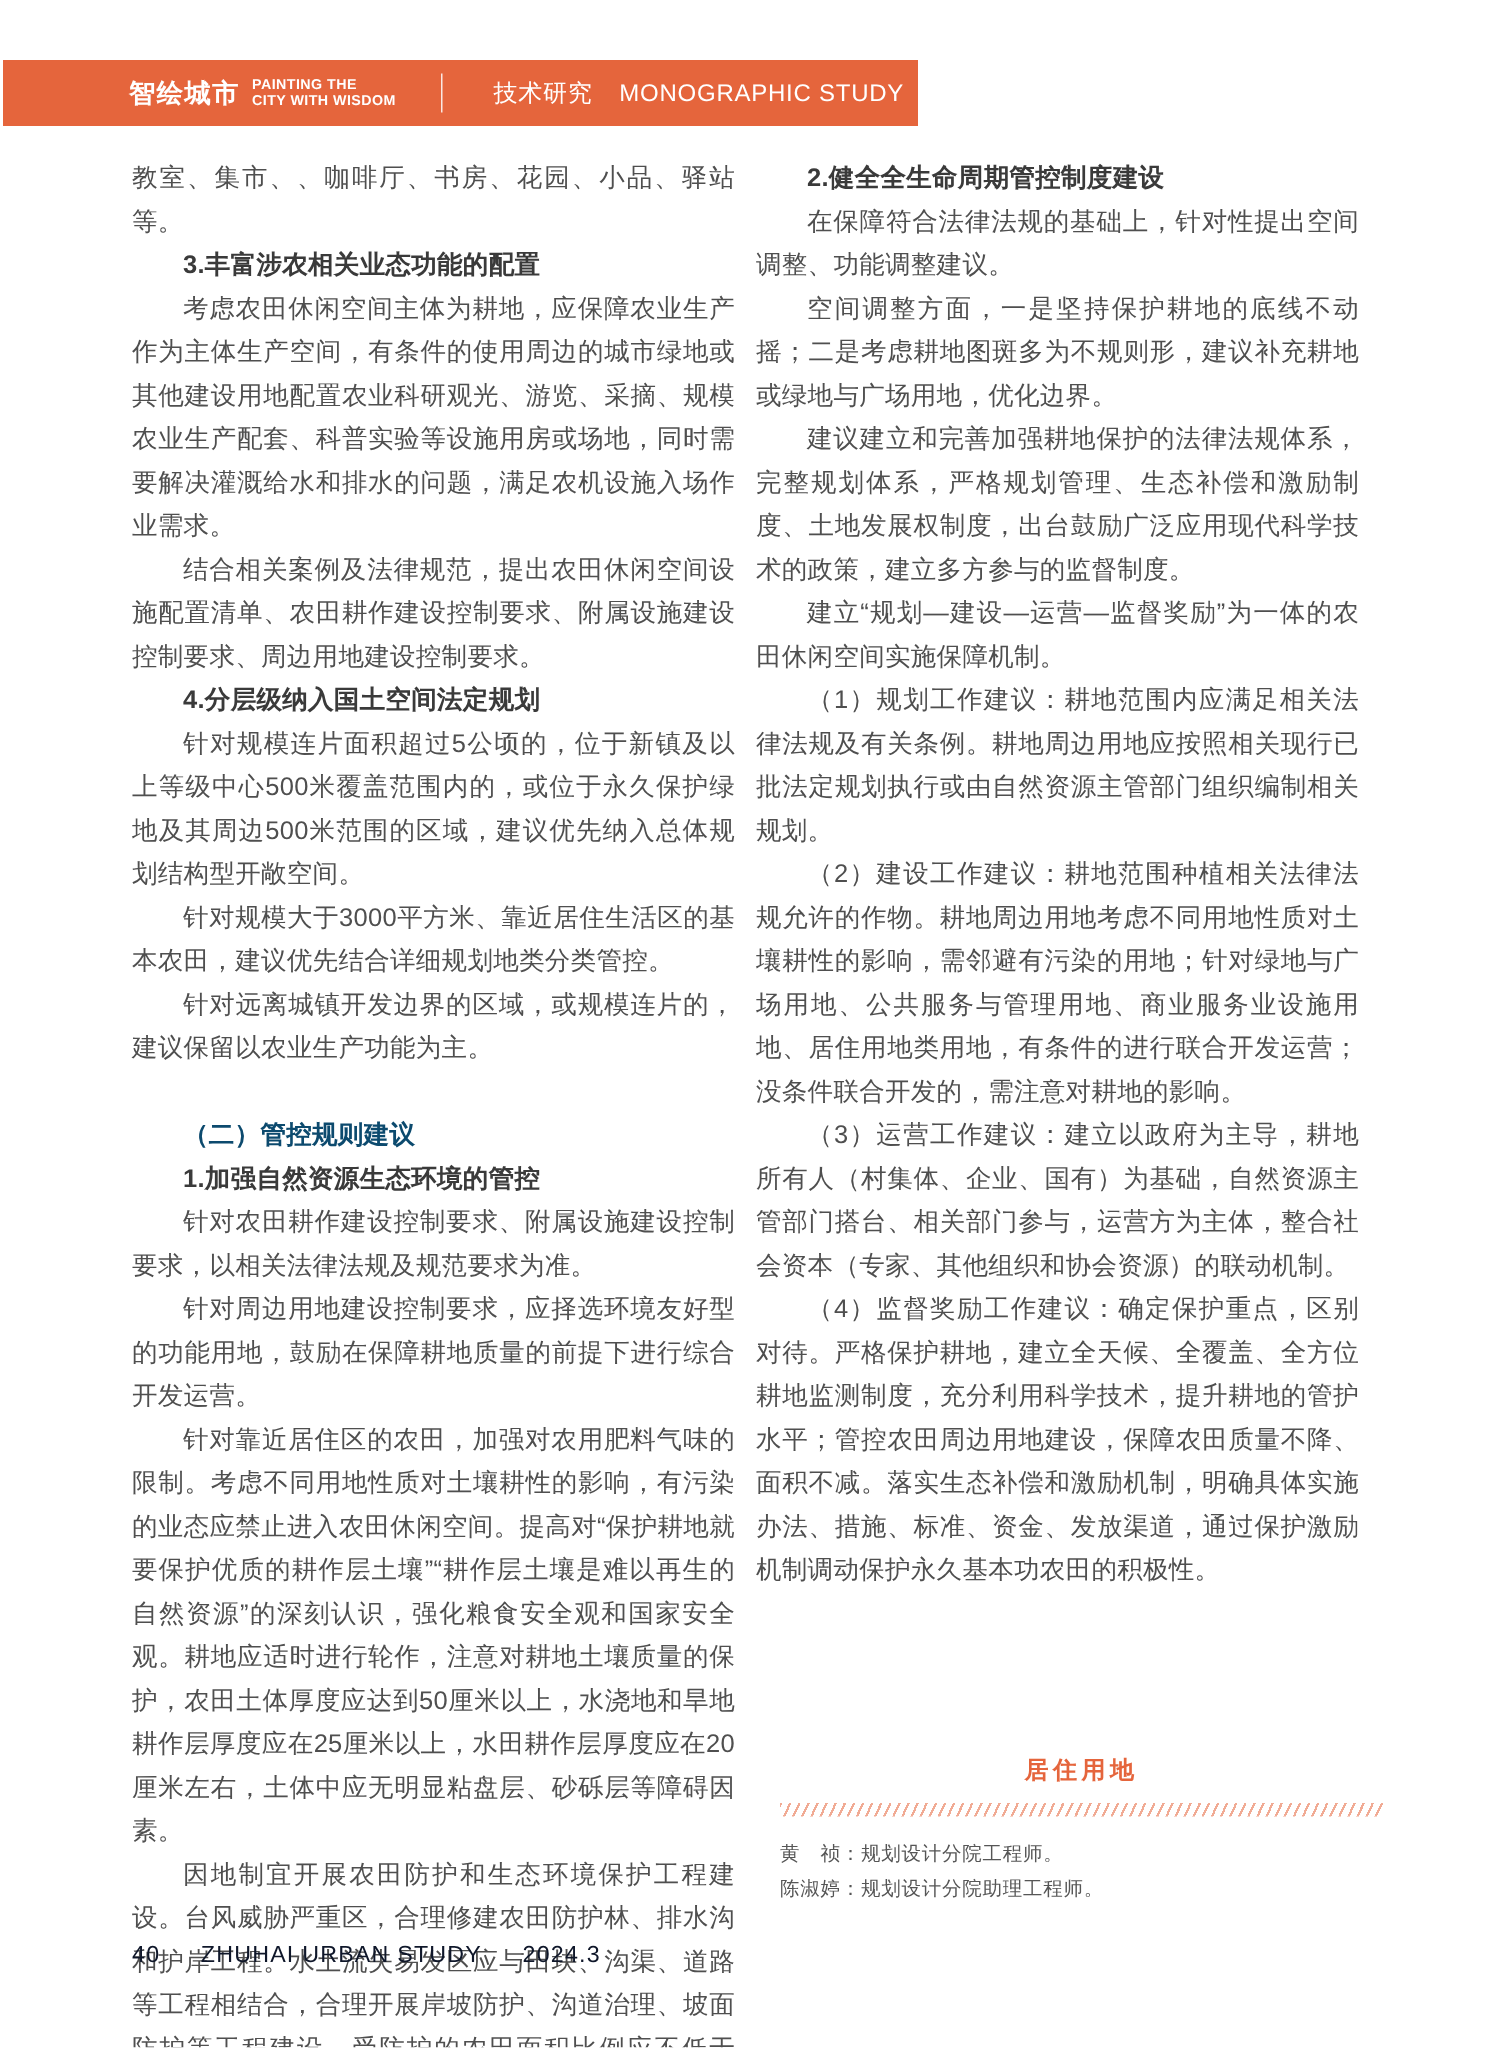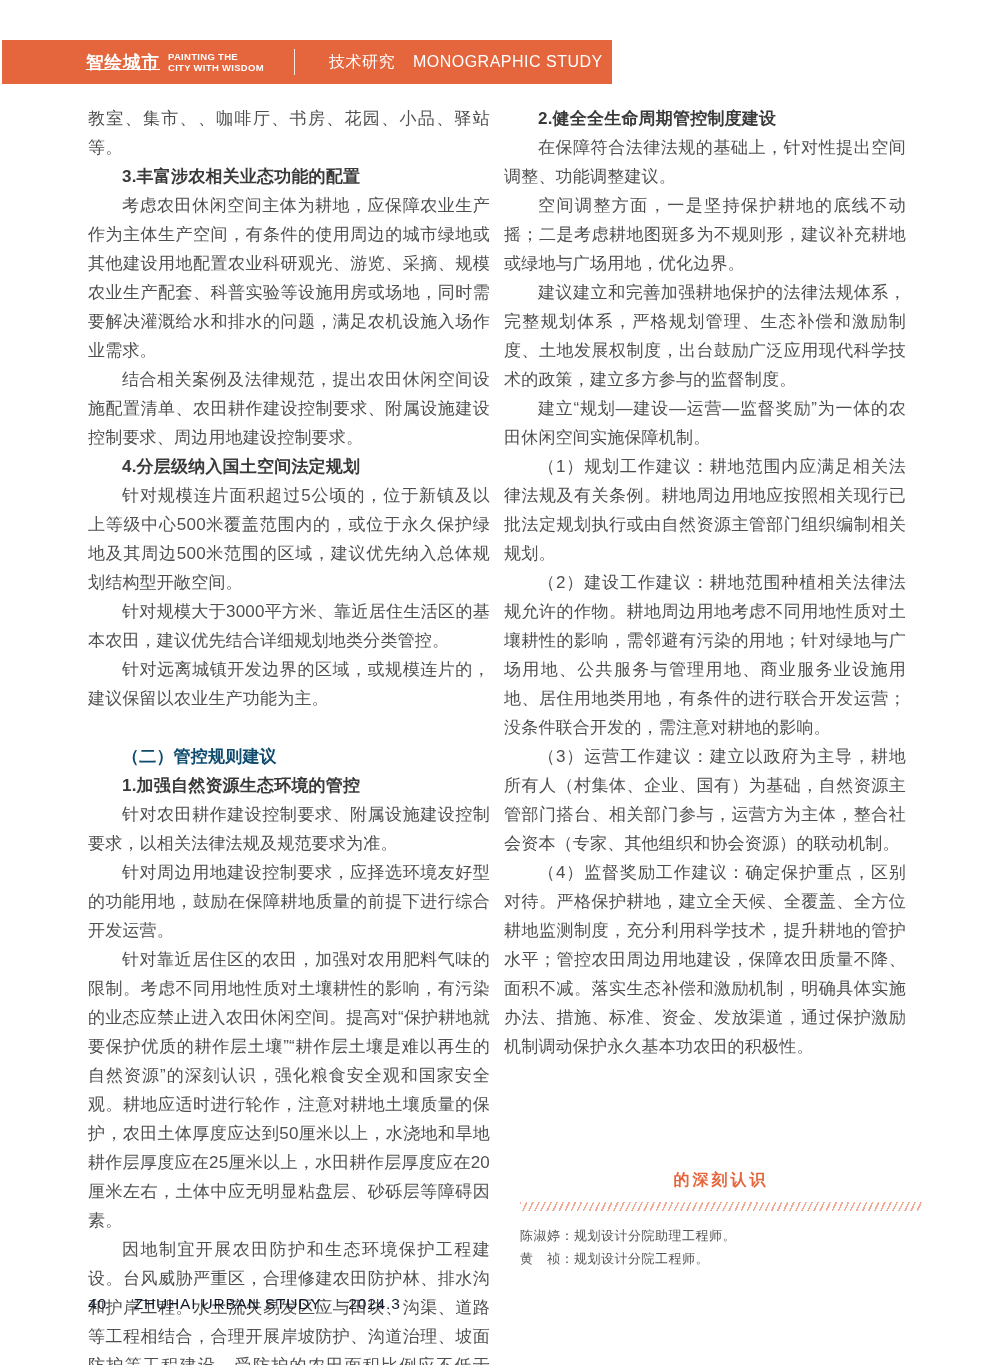--- a/index.html
+++ b/index.html
@@ -8,21 +8,21 @@
     position:relative; width:1006px; height:1365px; background:#ffffff;
     font-family:"Liberation Sans","DejaVu Sans",sans-serif; overflow:hidden;
     color:#4f4f4f;
   }
   
   .header-bar {
     position:absolute; left:2px; top:40px; width:610px; height:44px;
     background:var(--accent,#E5653C); color:#fff;
     display:flex; align-items:center;
   }
-  .brand-cn { font-weight:bold; font-size:17.5px; letter-spacing:1px; margin-left:84px; white-space:nowrap;text-decoration:underline; }
+  .brand-cn { font-weight:bold; font-size:17.5px; letter-spacing:1px; margin-left:84px; white-space:nowrap; }
   .brand-en { font-size:9.5px; line-height:11px; font-weight:600; letter-spacing:.3px; margin-left:8px; white-space:nowrap; }
   .header-divider { width:1px; height:26px; background:rgba(255,255,255,.85); margin-left:30px; }
   .section-title { margin-left:34px; font-size:16px; letter-spacing:.5px; white-space:nowrap; }
   .section-title .en { margin-left:13px; }
   
   .col {
     position:absolute; top:104px; width:402px;
     font-size:17px; line-height:29px; text-align:justify;
     color:#4f4f4f; letter-spacing:.2px;
   }
@@ -92,25 +92,25 @@
     <p class="para">空间调整方面，一是坚持保护耕地的底线不动摇；二是考虑耕地图斑多为不规则形，建议补充耕地或绿地与广场用地，优化边界。</p>
     <p class="para">建议建立和完善加强耕地保护的法律法规体系，完整规划体系，严格规划管理、生态补偿和激励制度、土地发展权制度，出台鼓励广泛应用现代科学技术的政策，建立多方参与的监督制度。</p>
     <p class="para">建立“规划—建设—运营—监督奖励”为一体的农田休闲空间实施保障机制。</p>
     <p class="para">（1）规划工作建议：耕地范围内应满足相关法律法规及有关条例。耕地周边用地应按照相关现行已批法定规划执行或由自然资源主管部门组织编制相关规划。</p>
     <p class="para">（2）建设工作建议：耕地范围种植相关法律法规允许的作物。耕地周边用地考虑不同用地性质对土壤耕性的影响，需邻避有污染的用地；针对绿地与广场用地、公共服务与管理用地、商业服务业设施用地、居住用地类用地，有条件的进行联合开发运营；没条件联合开发的，需注意对耕地的影响。</p>
     <p class="para">（3）运营工作建议：建立以政府为主导，耕地所有人（村集体、企业、国有）为基础，自然资源主管部门搭台、相关部门参与，运营方为主体，整合社会资本（专家、其他组织和协会资源）的联动机制。</p>
     <p class="para">（4）监督奖励工作建议：确定保护重点，区别对待。严格保护耕地，建立全天候、全覆盖、全方位耕地监测制度，充分利用科学技术，提升耕地的管护水平；管控农田周边用地建设，保障农田质量不降、面积不减。落实生态补偿和激励机制，明确具体实施办法、措施、标准、资金、发放渠道，通过保护激励机制调动保护永久基本功农田的积极性。</p>
   </div>
 
   <div class="author-box">
-    <div class="author-title">的深刻认识</div>
+    <div class="author-title">居住用地</div>
     <div class="author-rule"></div>
     <div class="author-entries">
+      <div>黄　祯：规划设计分院工程师。</div>
       <div>陈淑婷：规划设计分院助理工程师。</div>
-      <div>黄　祯：规划设计分院工程师。</div>
     </div>
   </div>
 
   <div class="footer">
     <span>40</span>
     <span>ZHUHAI URBAN STUDY</span>
     <span>2024.3</span>
   </div>
 
 </div>

